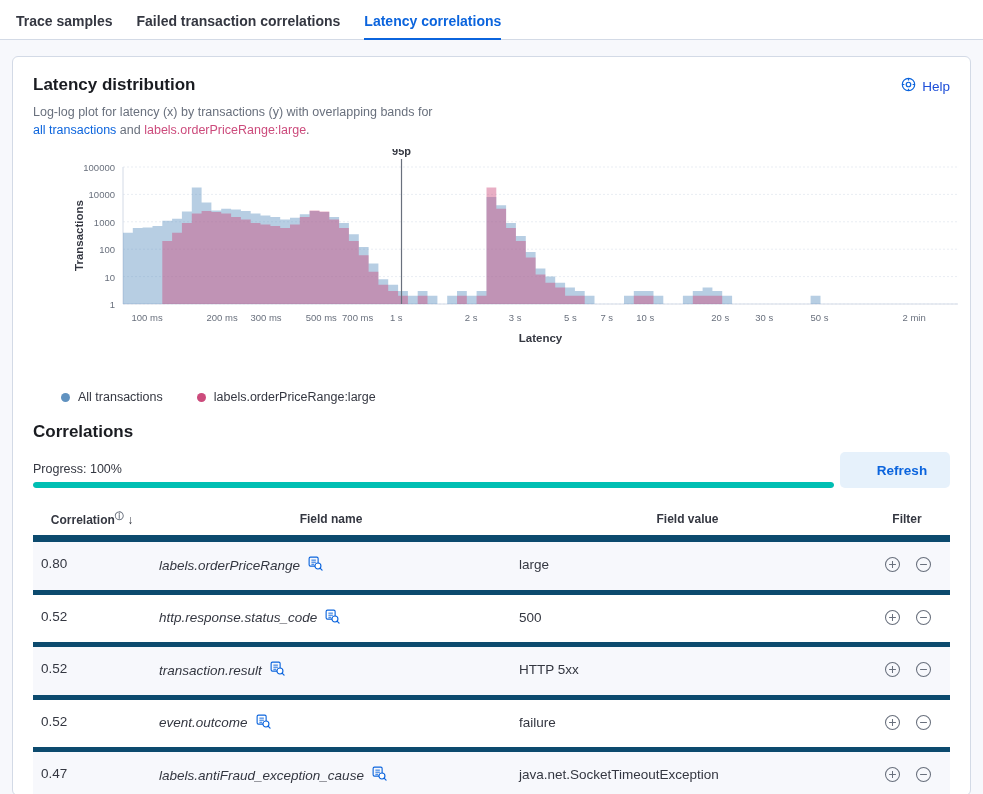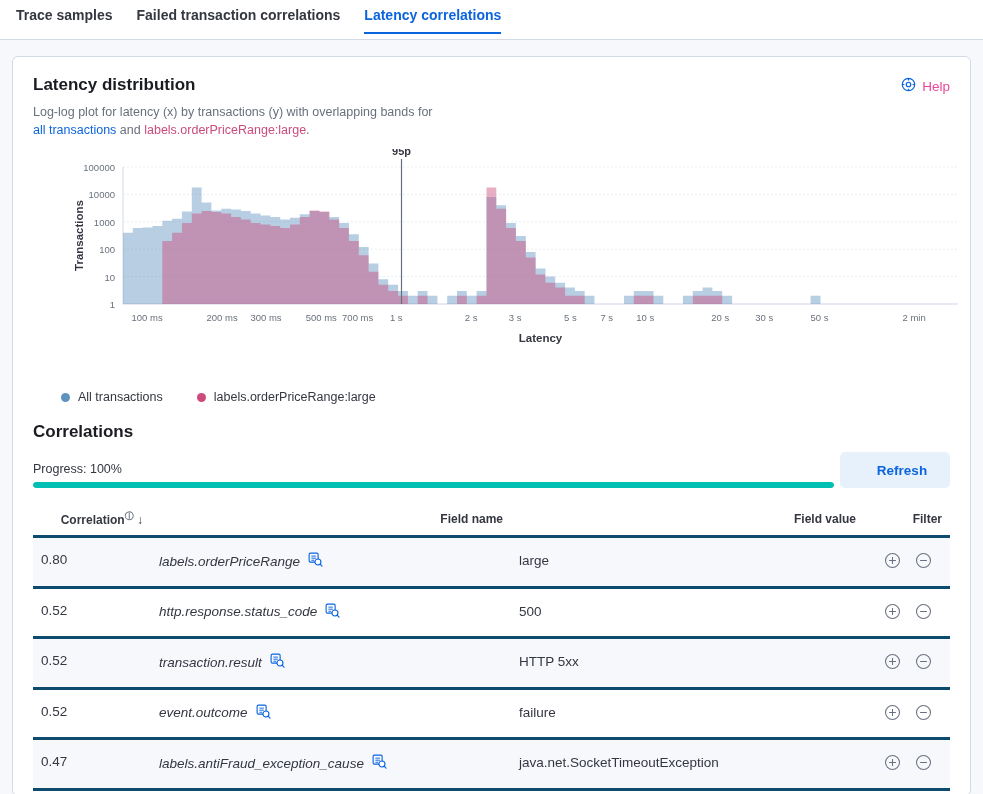--- a/index.html
+++ b/index.html
@@ -6,21 +6,21 @@
   html, body {
     margin: 0; padding: 0;
     width: 983px; height: 794px;
     background: #f7f8fc;
     font-family: "Liberation Sans", sans-serif;
     color: #343741;
     overflow: hidden;
   }
   .tabs {
     display: flex;
-    align-items: center;
+    align-items: flex-end;
     gap: 24px;
     padding: 0 16px;
     height: 40px;
     border-bottom: 1px solid #d3dae6;
     background: #fff;
   }
   .tab {
     font-size: 14px;
     font-weight: bold;
     color: #343741;
@@ -47,21 +47,21 @@
   .panel-inner { padding: 18px 20px 0 20px; }
   .hdr-row { display: flex; align-items: flex-start; justify-content: space-between; }
   h2.section-title {
     font-size: 17px;
     margin: 0 0 8px 0;
     font-weight: bold;
     color: #1a1c21;
   }
   .help-link {
     display: flex; align-items: center; gap: 6px;
-    color: #ec4899; font-size: 13.5px; cursor: pointer;
+    color: #1d4ed8; font-size: 13.5px; cursor: pointer;
     margin-top: 2px;
   }
   .desc {
     font-size: 12.5px;
     color: #69707d;
     line-height: 1.45;
     max-width: 620px;
     margin-bottom: 10px;
   }
   .link-blue { color: #0b64dd; cursor: pointer; }
@@ -94,33 +94,33 @@
     font-weight: bold;
     height: 36px;
     width: 110px;
     cursor: pointer;
     font-family: "Liberation Sans", sans-serif;
     padding-left: 20px;
   }
 
   table.corr-table { width: 100%; border-collapse: collapse; margin-top: 16px; }
   table.corr-table th {
-    text-align: right;
+    text-align: center;
     font-size: 12px;
     font-weight: bold;
     color: #343741;
     padding: 6px 8px 8px 8px;
-    border-bottom: 3px solid #0c4a6e;
+    border-bottom: 7px solid #0c4a6e;
     white-space: nowrap;
   }
   table.corr-table td {
     font-size: 13.5px;
     color: #343741;
     padding: 14px 8px;
-    border-bottom: 3px solid #0c4a6e;
+    border-bottom: 5px solid #0c4a6e;
     vertical-align: top;
   }
   tr.zebra td { background: #f7f8fc; }
   .col-corr { width: 118px; }
   .col-field { width: 360px; }
   .col-value { }
   .col-filter { width: 86px; }
   th.col-filter { text-align: right; padding-right: 18px; }
   .field-cell { display: flex; align-items: center; gap: 8px; font-style: italic; }
   .mag-icon { color: #0b64dd; cursor: pointer; flex: 0 0 auto; }

